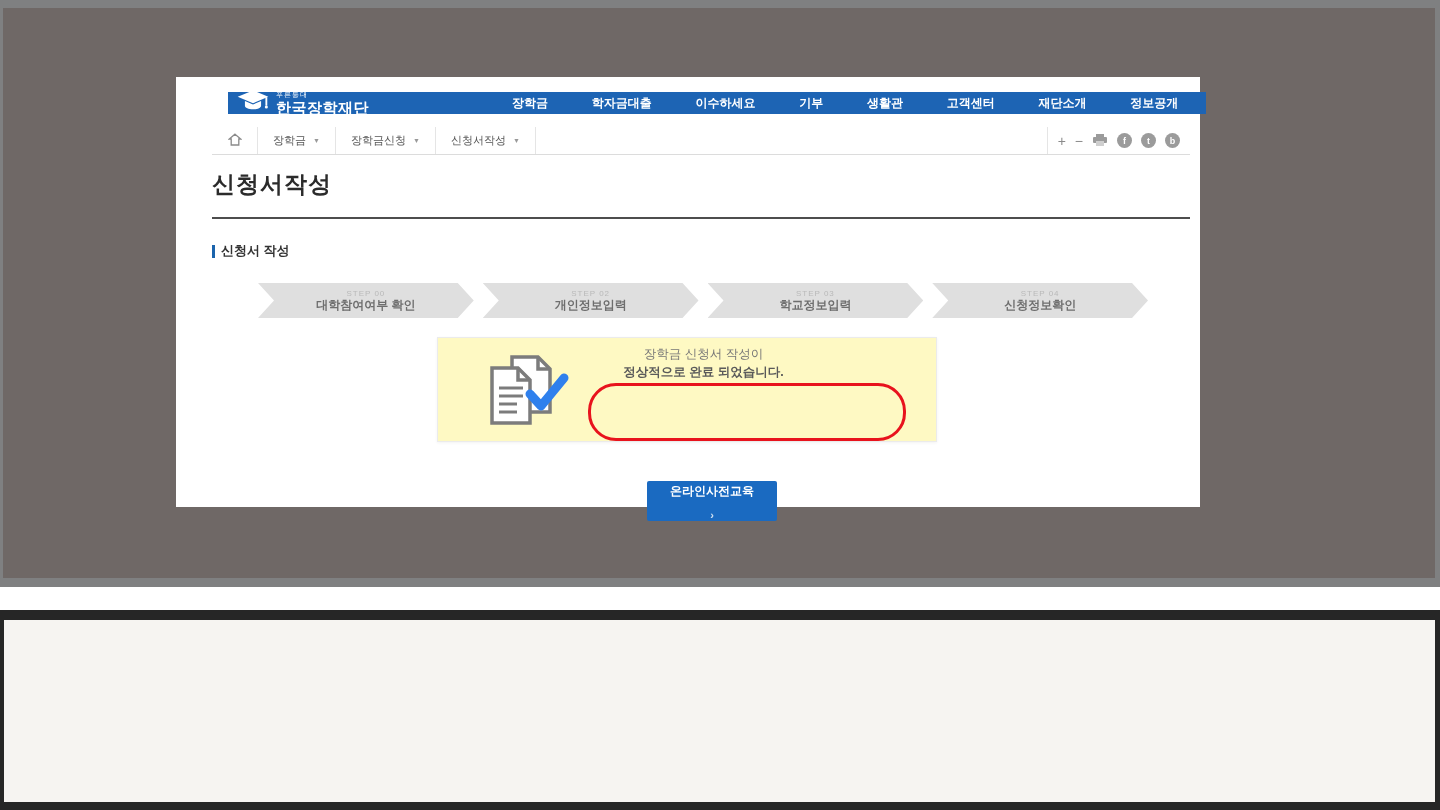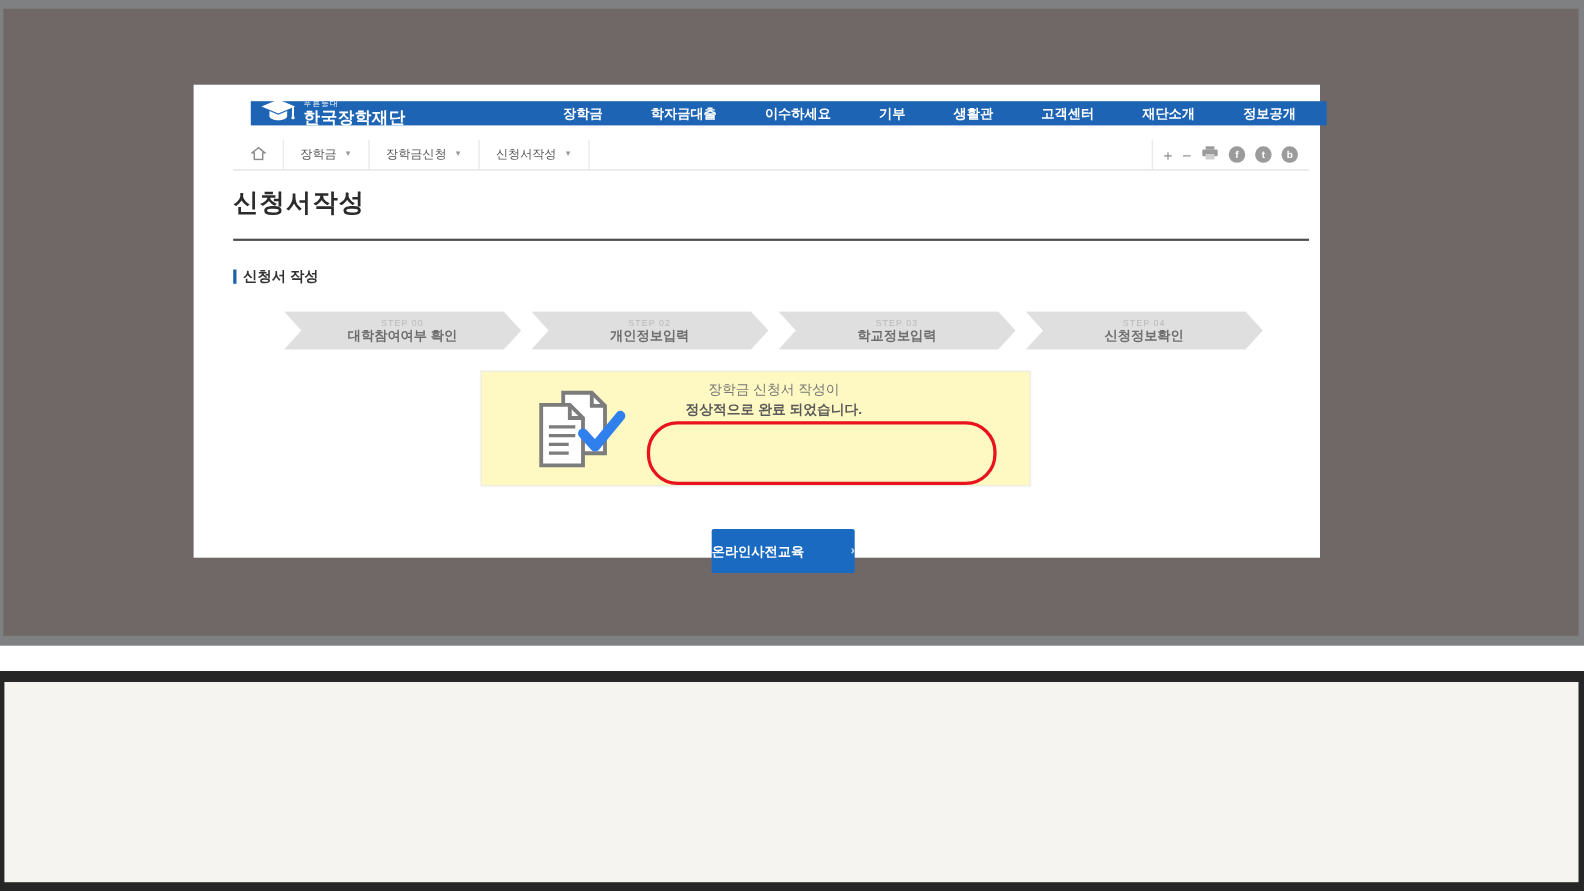--- a/index.html
+++ b/index.html
@@ -59,21 +59,21 @@
             border:1px solid #ebebeb; box-shadow:0 1px 3px rgba(0,0,0,0.05); background:#fef9c3;margin-left:30px; }
   .docicon { position:absolute; left:44px; top:14px; }
   .msgtext { position:absolute; left:33px; right:0; top:7px; text-align:center;
              font-size:12.5px; line-height:18px; color:#777; }
   .msg-line.bold { font-weight:bold; color:#5a5a5a; }
   .redoval { position:absolute; left:150px; top:45px; width:318px; height:58px;
              border:3px solid #e8131d; border-radius:28px; pointer-events:none; }
 
   
   .btn { position:absolute; left:471px; top:404px; width:130px; height:40px; background:#1a6ac1; border-radius:2px;
-         display:flex; align-items:center; justify-content:space-between; gap:9px; cursor:pointer; }
+         display:flex; align-items:center; justify-content:flex-end; gap:9px; cursor:pointer;flex-direction:column; }
   .btn-label { color:#fff; font-size:12px; font-weight:bold; }
   .btn-arrow { color:#cfe0f2; font-size:11px; font-weight:bold; }
 
   
   .white-strip { position:absolute; left:0; top:587px; width:1440px; height:23px; background:#ffffff; }
   .blackbox { position:absolute; left:0; top:610px; width:1440px; height:200px; background:#262626; }
   .innerbox { position:absolute; left:4px; top:10px; right:5px; bottom:8px; background:#f6f4f1; }
 </style>
 </head>
 <body>

